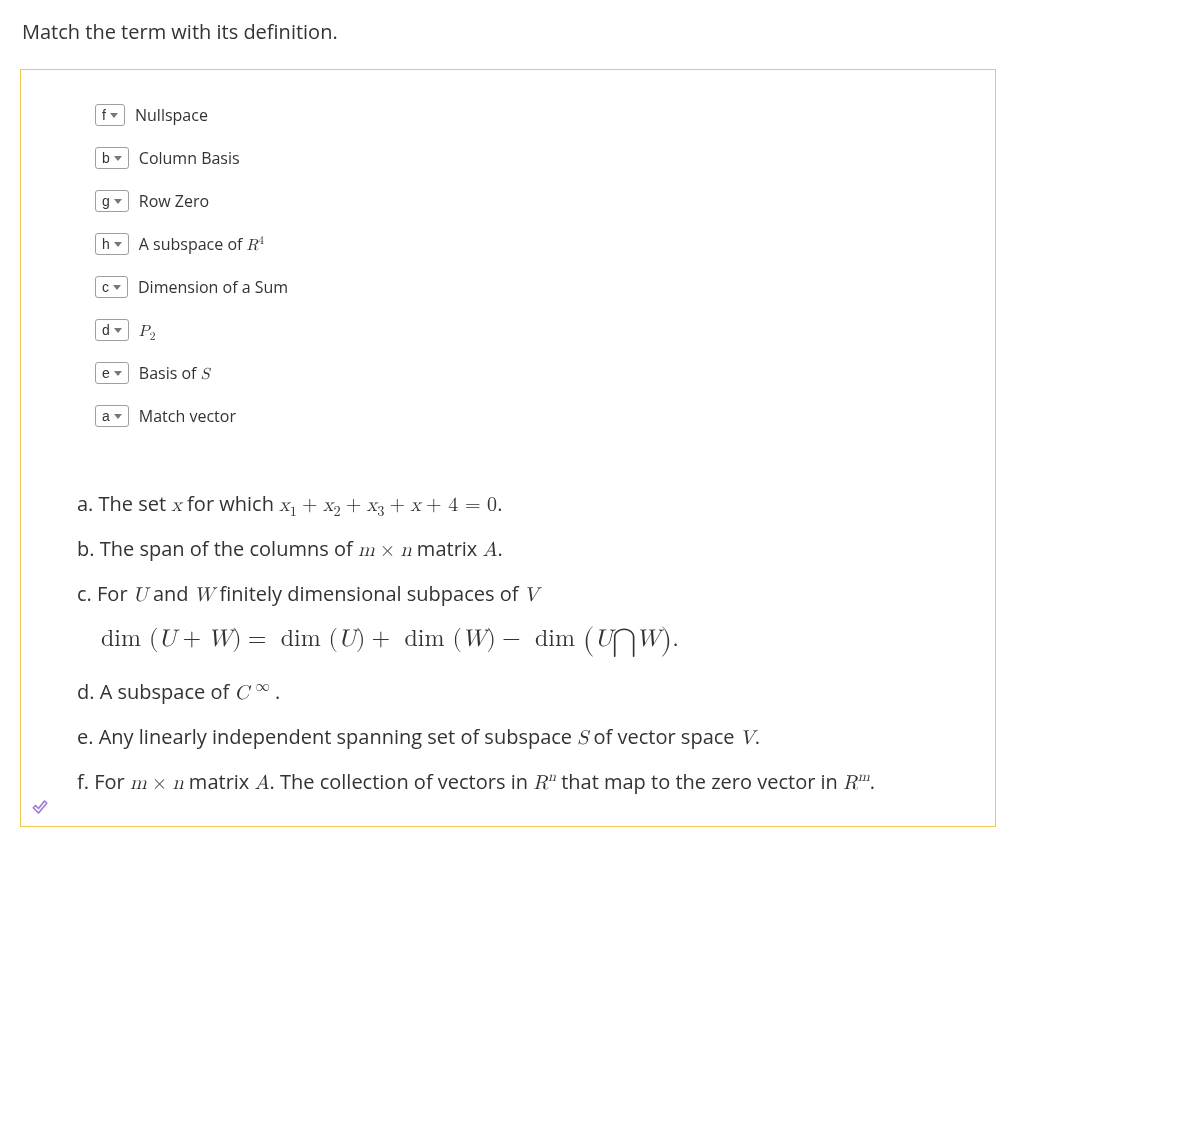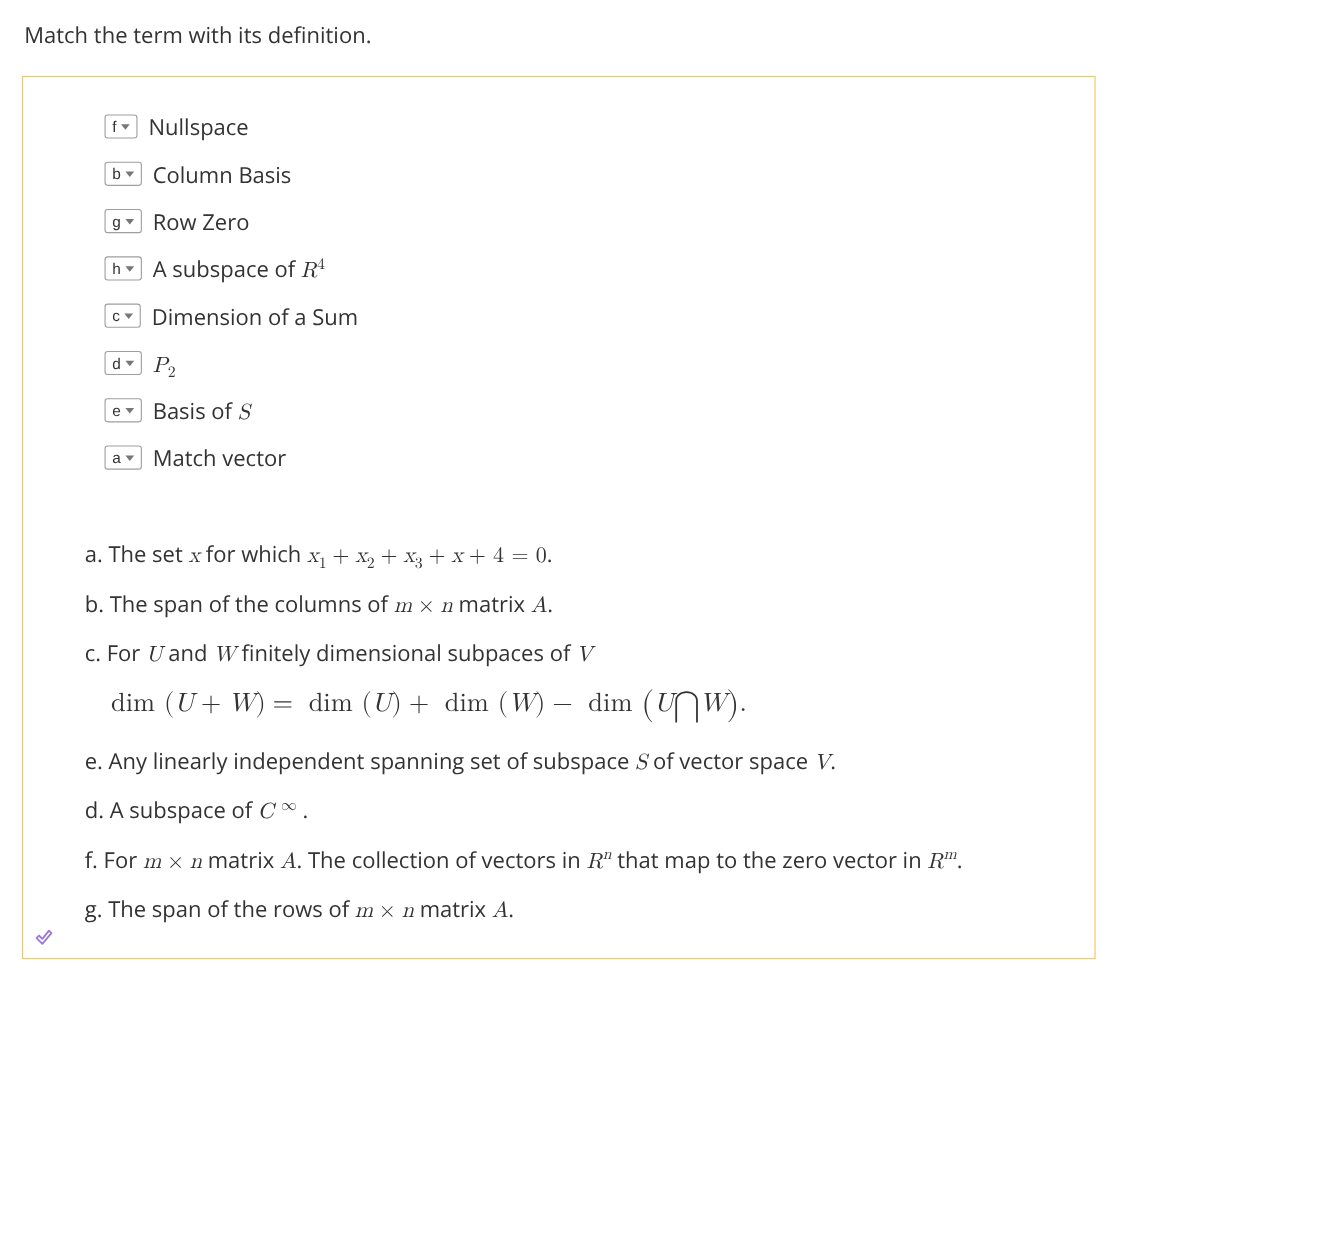--- a/index.html
+++ b/index.html
@@ -54,21 +54,21 @@
     margin-right: 4px;
   }
   .dropdown .chev {
     width: 0; height: 0;
     border-left: 4px solid transparent;
     border-right: 4px solid transparent;
     border-top: 5px solid #777;
     margin-top: 1px;
   }
   .term-label {
-    font-size: 20px;
+    font-size: 16px;
     color: #333;
   }
   .definitions {
     margin-top: 4px;
   }
   .def-line {
     font-size: 20px;
     color: #333;
     margin-bottom: 14px;
     line-height: 1.5;
@@ -159,23 +159,22 @@
           <span class="chev"></span>
         </div>
         <span class="term-label">Match vector</span>
       </div>
     </div>
 
     <div class="definitions">
       <div class="def-line">a. The set <span class="math-i">x</span> for which <span class="math-i">x</span><span class="math-r sub">1</span> <span class="math-r">+</span> <span class="math-i">x</span><span class="math-r sub">2</span> <span class="math-r">+</span> <span class="math-i">x</span><span class="math-r sub">3</span> <span class="math-r">+</span> <span class="math-i">x</span> <span class="math-r">+ 4 = 0</span>.</div>
       <div class="def-line">b. The span of the columns of <span class="math-i">m</span> <span class="math-r">×</span> <span class="math-i">n</span> matrix <span class="math-i">A</span>.</div>
       <div class="def-line">c. For <span class="math-i">U</span> and <span class="math-i">W</span> finitely dimensional subpaces of <span class="math-i">V</span><br><span class="eq-line"><span class="math-r">dim </span><span class="math-r">(</span><span class="math-i">U</span> <span class="math-r">+</span> <span class="math-i">W</span><span class="math-r">)</span> <span class="math-r">=&nbsp;</span> <span class="math-r">dim </span><span class="math-r">(</span><span class="math-i">U</span><span class="math-r">)</span> <span class="math-r">+&nbsp;</span> <span class="math-r">dim </span><span class="math-r">(</span><span class="math-i">W</span><span class="math-r">)</span> <span class="math-r">−&nbsp;</span> <span class="math-r">dim </span><span class="math-r bigparen">(</span><span class="math-i">U</span><span class="math-r bigop">⋂</span><span class="math-i">W</span><span class="math-r bigparen">)</span><span class="math-r">.</span></span></div>
+      <div class="def-line">d. A subspace of <span class="math-i">C</span><span class="math-r">&nbsp;</span><span class="math-r sup">∞</span> .</div>
       <div class="def-line">e. Any linearly independent spanning set of subspace <span class="math-i">S</span> of vector space <span class="math-i">V</span>.</div>
-      <div class="def-line">d. A subspace of <span class="math-i">C</span><span class="math-r">&nbsp;</span><span class="math-r sup">∞</span> .</div>
       <div class="def-line">f. For <span class="math-i">m</span> <span class="math-r">×</span> <span class="math-i">n</span> matrix <span class="math-i">A</span>. The collection of vectors in <span class="math-i">R</span><span class="math-i sup">n</span> that map to the zero vector in <span class="math-i">R</span><span class="math-i sup">m</span>.</div>
-      <div class="def-line">g. The span of the rows of <span class="math-i">m</span> <span class="math-r">×</span> <span class="math-i">n</span> matrix <span class="math-i">A</span>.</div>
     </div>
 
     <svg class="check-icon" viewBox="0 0 24 24">
       <path d="M3 13 L6 10 L10 14 L18 4 L21 7 L10 20 Z" fill="none" stroke="#9b7bd4" stroke-width="2.2" stroke-linejoin="round" stroke-linecap="round"></path>
     </svg>
   </div>
 </div>
 
 </body></html>

